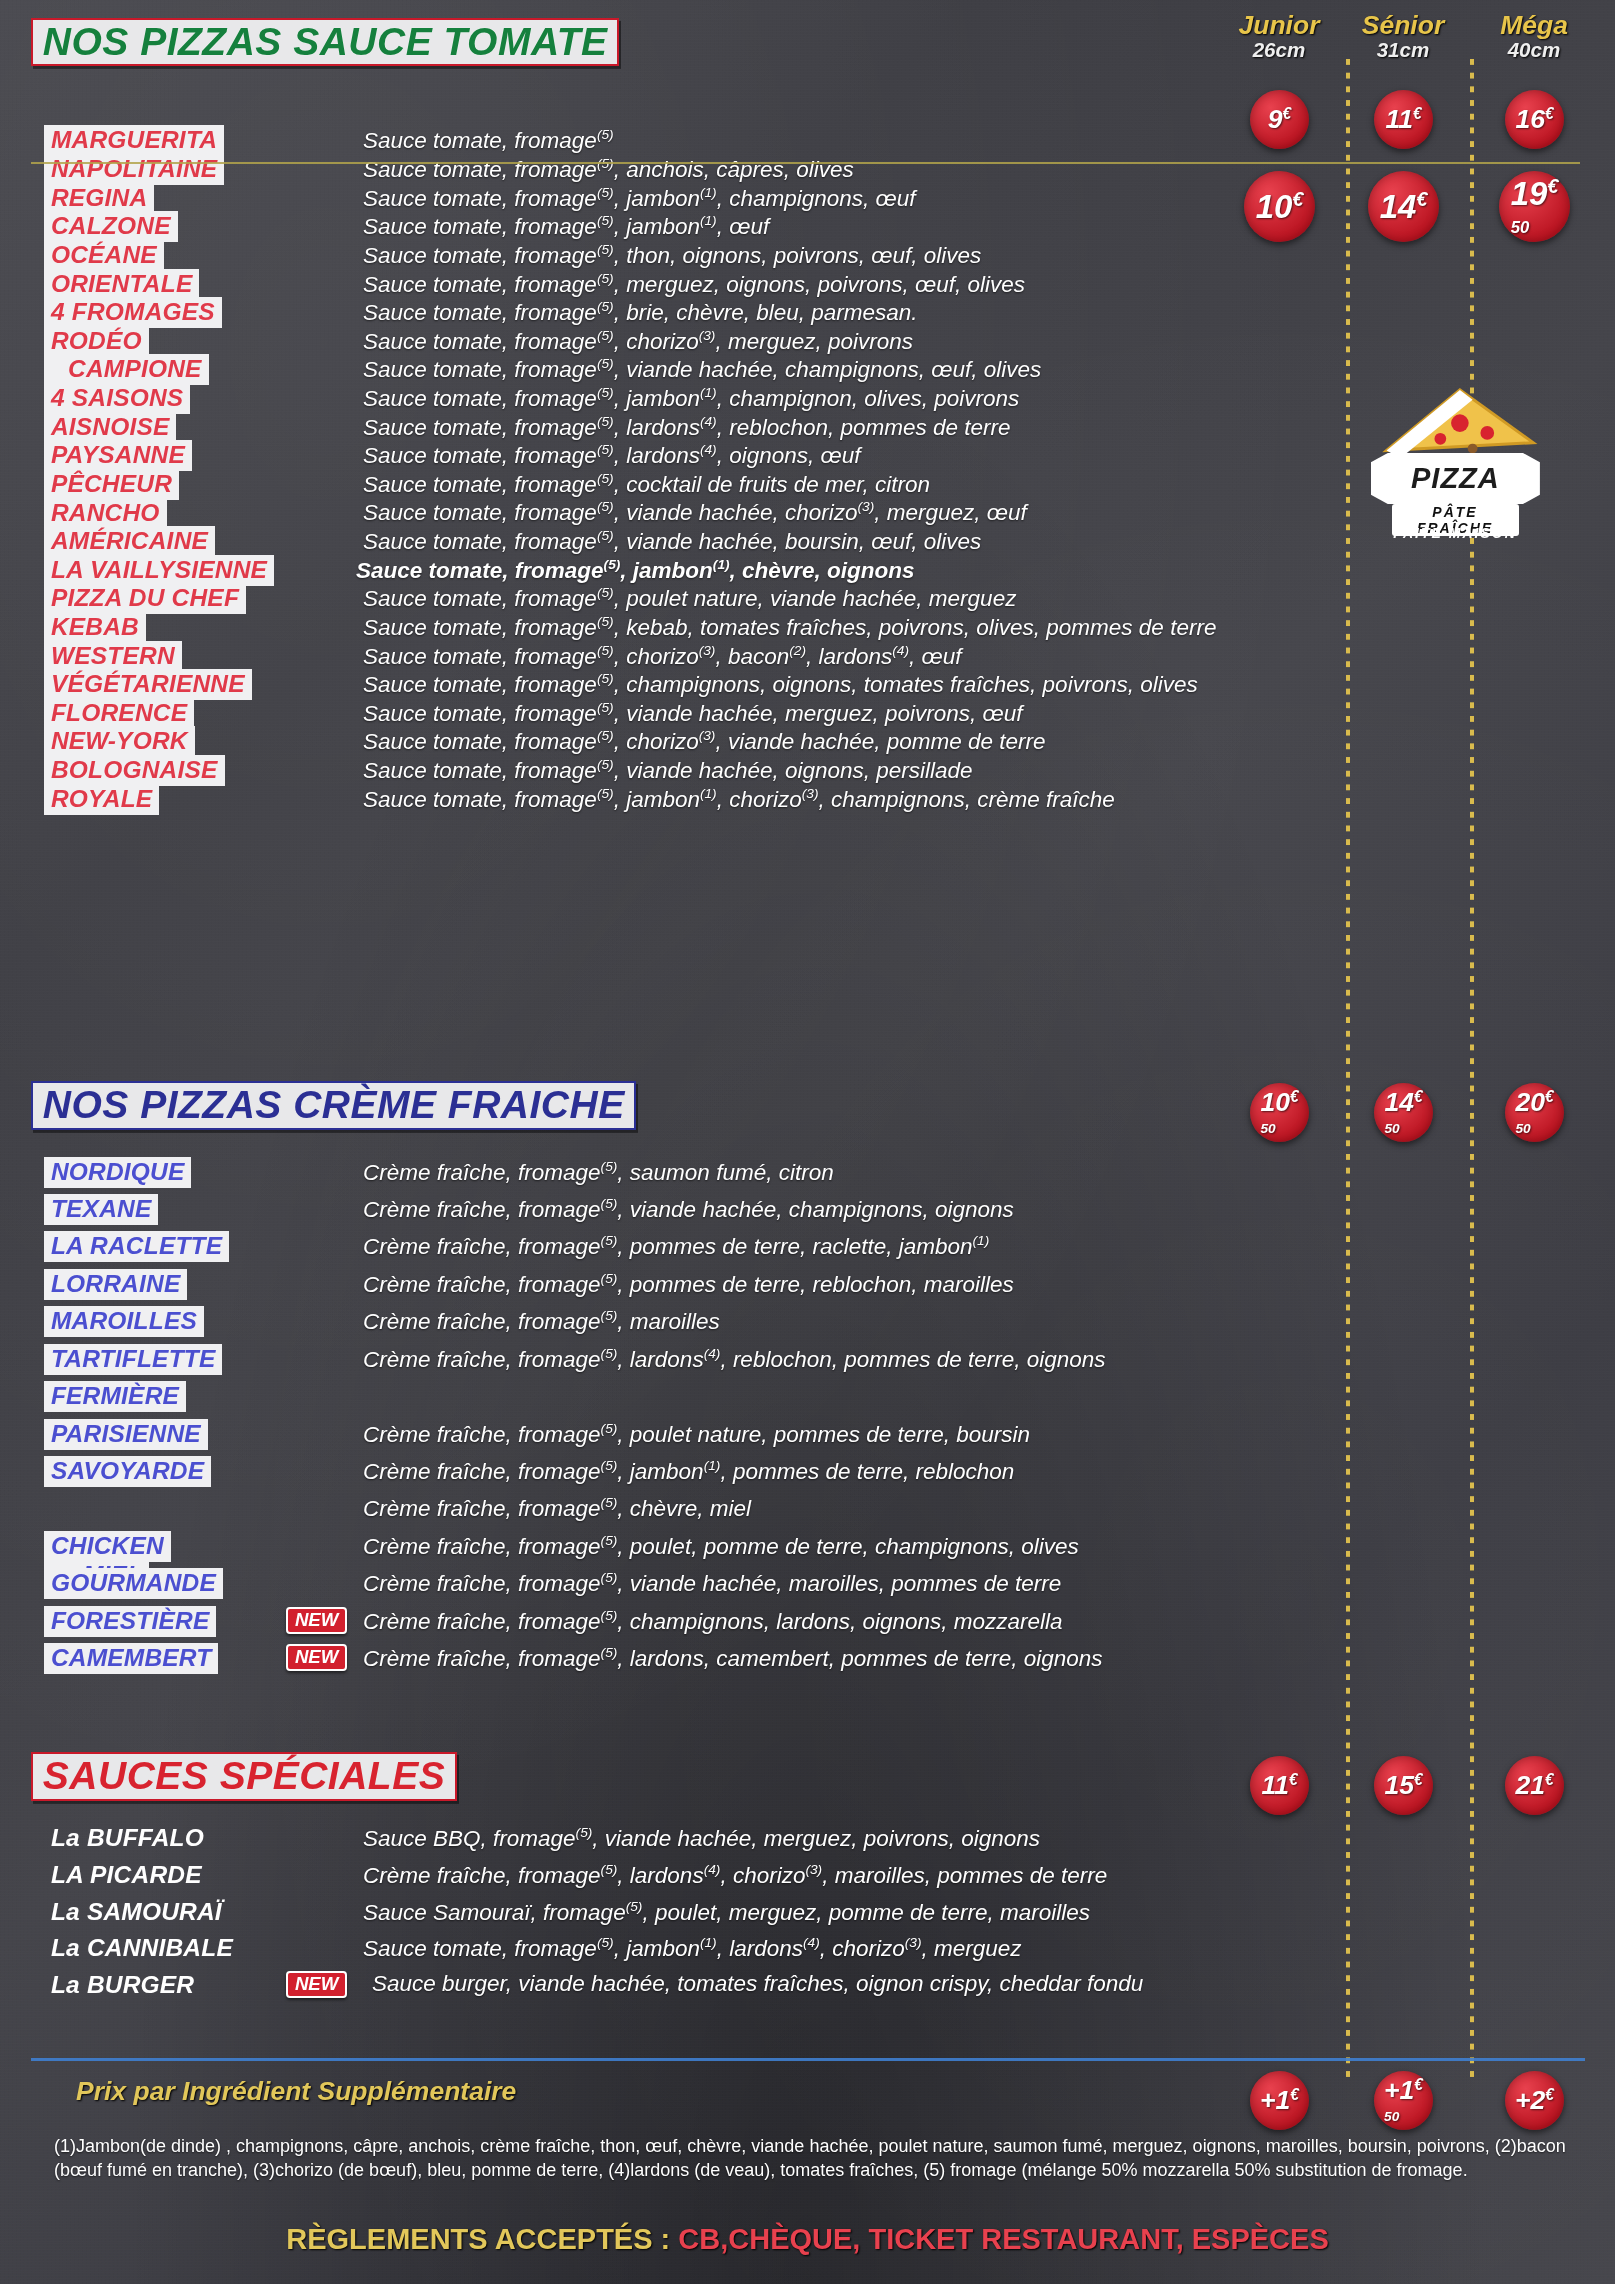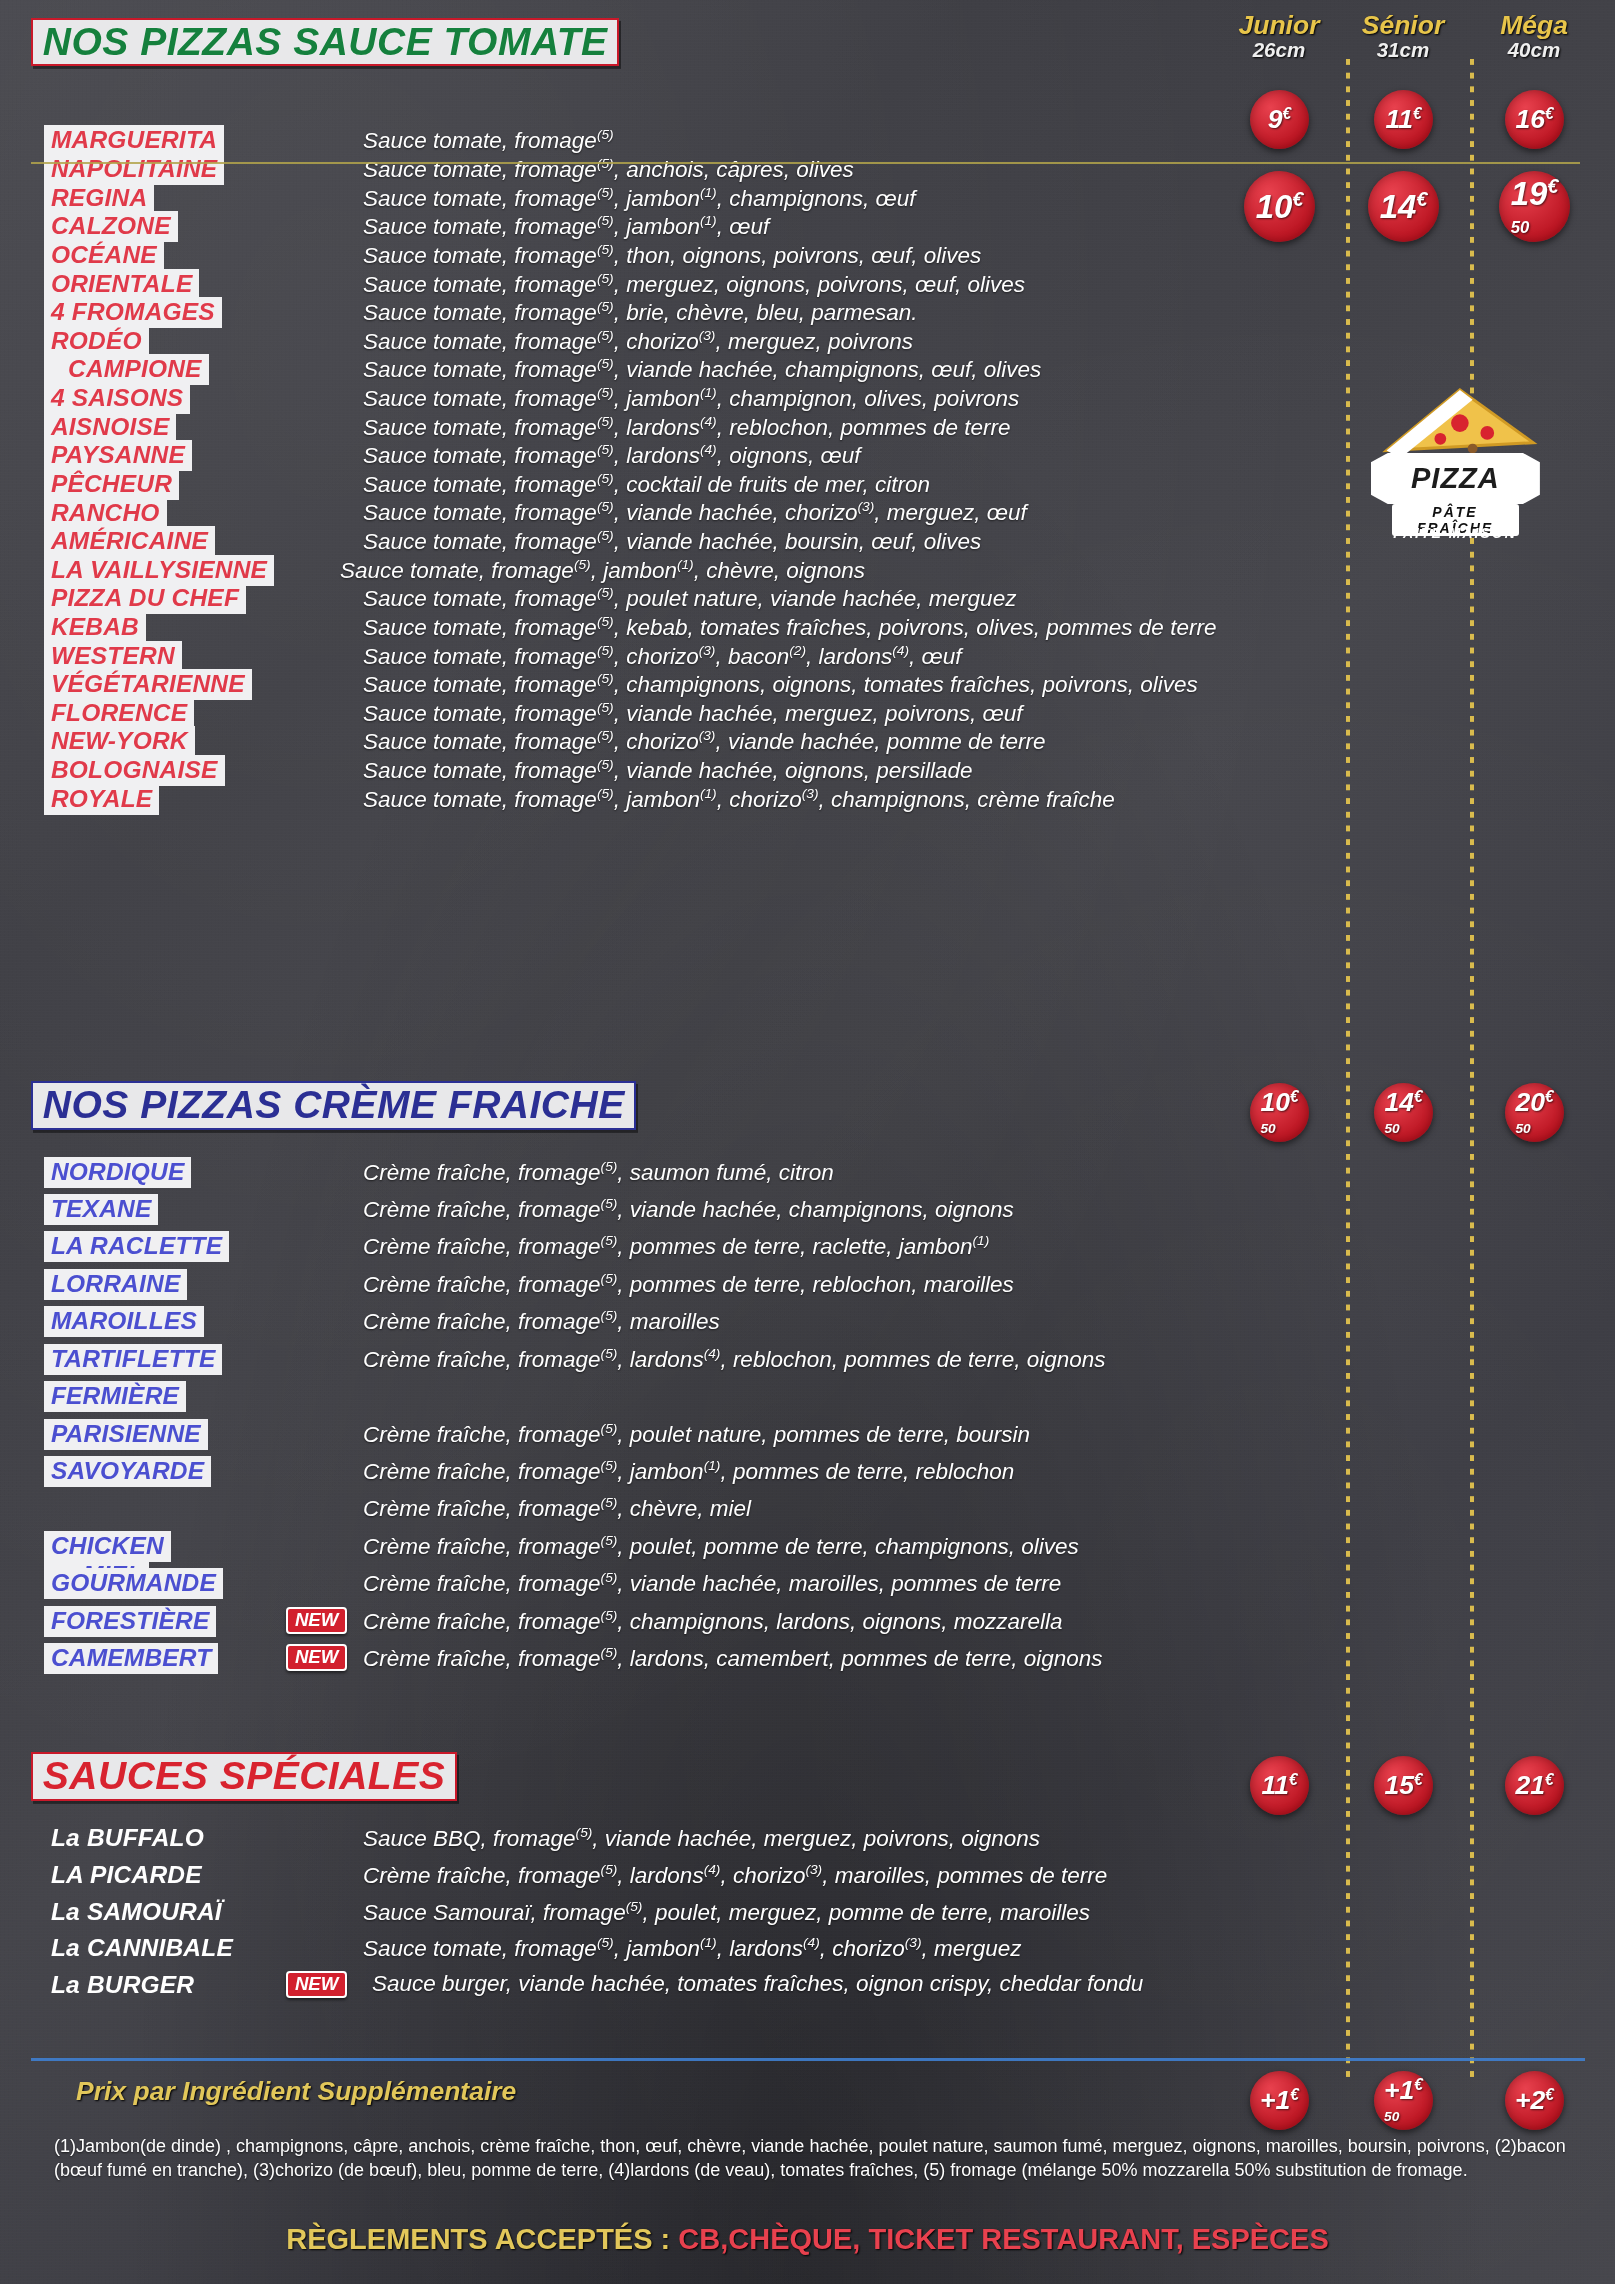--- a/index.html
+++ b/index.html
@@ -249,21 +249,21 @@
     <div class="pdesc" style="left: 363px; top: 415px;">Sauce tomate, fromage<sup>(5)</sup>, lardons<sup>(4)</sup>, reblochon, pommes de terre</div>
     <div class="pname tomate" style="left: 44px; top: 440px;">PAYSANNE</div>
     <div class="pdesc" style="left: 363px; top: 443px;">Sauce tomate, fromage<sup>(5)</sup>, lardons<sup>(4)</sup>, oignons, œuf</div>
     <div class="pname tomate" style="left: 44px; top: 469px;">PÊCHEUR</div>
     <div class="pdesc" style="left: 363px; top: 472px;">Sauce tomate, fromage<sup>(5)</sup>, cocktail de fruits de mer, citron</div>
     <div class="pname tomate" style="left: 44px; top: 498px;">RANCHO</div>
     <div class="pdesc" style="left: 363px; top: 500px;">Sauce tomate, fromage<sup>(5)</sup>, viande hachée, chorizo<sup>(3)</sup>, merguez, œuf</div>
     <div class="pname tomate" style="left: 44px; top: 526px;">AMÉRICAINE</div>
     <div class="pdesc" style="left: 363px; top: 529px;">Sauce tomate, fromage<sup>(5)</sup>, viande hachée, boursin, œuf, olives</div>
     <div class="pname tomate" style="left: 44px; top: 555px;">LA VAILLYSIENNE</div>
-    <div class="pdesc" style="left: 340px; top: 558px;">Sauce tomate, fromage<sup>(5)</sup>, jambon<sup>(1)</sup>, chèvre, oignons</div>
+    <div class="pdesc" style="left: 356px; top: 558px; font-weight: bold;">Sauce tomate, fromage<sup>(5)</sup>, jambon<sup>(1)</sup>, chèvre, oignons</div>
     <div class="pname tomate" style="left: 44px; top: 583px;">PIZZA DU CHEF</div>
     <div class="pdesc" style="left: 363px; top: 586px;">Sauce tomate, fromage<sup>(5)</sup>, poulet nature, viande hachée, merguez</div>
     <div class="pname tomate" style="left: 44px; top: 612px;">KEBAB</div>
     <div class="pdesc" style="left: 363px; top: 615px;">Sauce tomate, fromage<sup>(5)</sup>, kebab, tomates fraîches, poivrons, olives, pommes de terre</div>
     <div class="pname tomate" style="left: 44px; top: 641px;">WESTERN</div>
     <div class="pdesc" style="left: 363px; top: 644px;">Sauce tomate, fromage<sup>(5)</sup>, chorizo<sup>(3)</sup>, bacon<sup>(2)</sup>, lardons<sup>(4)</sup>, œuf</div>
     <div class="pname tomate" style="left: 44px; top: 669px;">VÉGÉTARIENNE</div>
     <div class="pdesc" style="left: 363px; top: 672px;">Sauce tomate, fromage<sup>(5)</sup>, champignons, oignons, tomates fraîches, poivrons, olives</div>
     <div class="pname tomate" style="left: 44px; top: 698px;">FLORENCE</div>
     <div class="pdesc" style="left: 363px; top: 701px;">Sauce tomate, fromage<sup>(5)</sup>, viande hachée, merguez, poivrons, œuf</div>

